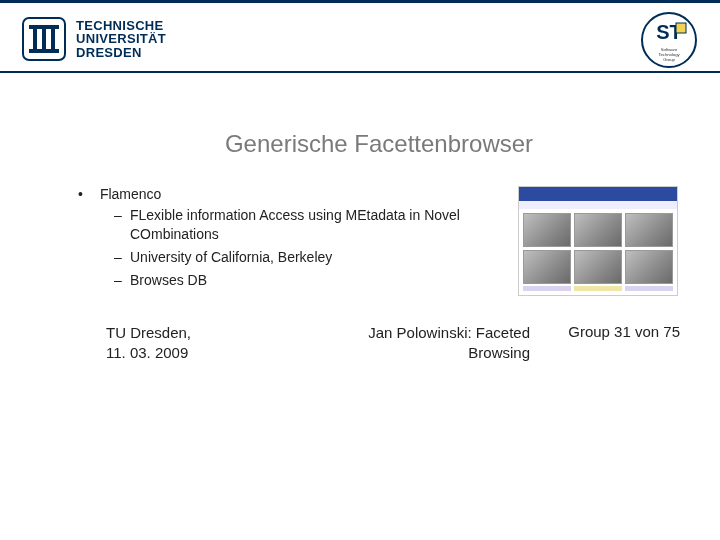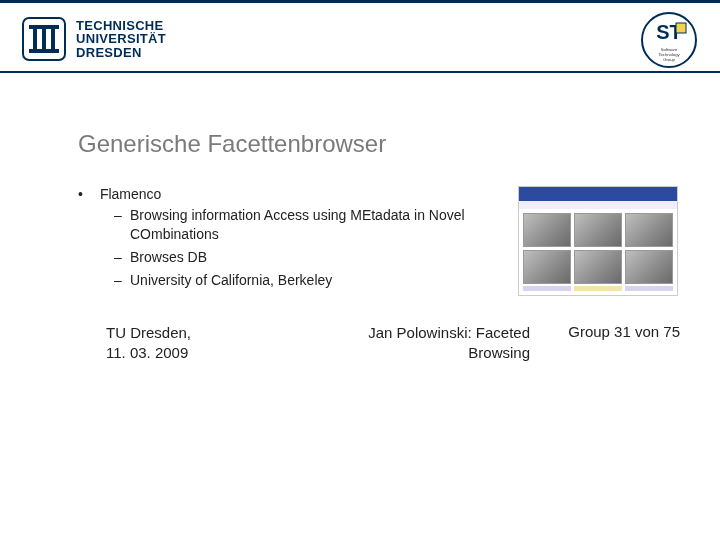--- a/index.html
+++ b/index.html
@@ -5,21 +5,21 @@
   * { box-sizing: border-box; margin: 0; padding: 0; }
   html, body { width: 720px; height: 540px; font-family: Verdana, Geneva, sans-serif; color: #333; background: #fff; }
   .slide { width: 720px; height: 380px; position: relative; }
   .header { position: relative; height: 70px; border-top: 3px solid #002d57; }
   .header-rule { position: absolute; left: 0; right: 0; top: 68px; height: 2px; background: #002d57; }
   .tud-logo { position: absolute; left: 22px; top: 14px; display: flex; align-items: center; gap: 10px; }
   .tud-text { color: #002d57; font-weight: 800; font-size: 13px; line-height: 1.05; letter-spacing: 0.3px; font-family: Arial, sans-serif; }
   .tud-icon { width: 44px; height: 44px; }
   .st-logo { position: absolute; right: 22px; top: 8px; width: 58px; height: 58px; }
   .body { position: absolute; left: 78px; top: 130px; right: 40px; }
-  .title { color: #7a7a7a; font-size: 24px; font-weight: 400; margin-bottom: 28px; }
+  .title { color: #7a7a7a; font-size: 24px; font-weight: 400; margin-bottom: 28px; text-align: center; }
   .content-row { display: flex; align-items: flex-start; gap: 30px; }
   .text-col { flex: 0 0 410px; font-size: 14px; color: #222; }
   ul.top { list-style: none; padding: 0; }
   ul.top > li::before { content: "•"; color: #222; display: inline-block; width: 18px; margin-left: -18px; }
   ul.top > li { padding-left: 18px; margin-bottom: 6px; }
   ul.sub { list-style: none; padding: 0; margin-top: 4px; }
   ul.sub > li::before { content: "–"; color: #222; display: inline-block; width: 16px; margin-left: -16px; }
   ul.sub > li { padding-left: 34px; margin-bottom: 4px; line-height: 1.35; }
   .thumb { width: 160px; height: 110px; border: 1px solid #ccc; background: #fff; }
   .thumb-bar { height: 14px; background: #2b4aa0; }
@@ -67,23 +67,23 @@
   </div>
 
   <div class="body">
     <div class="title">Generische Facettenbrowser</div>
     <div class="content-row">
       <div class="text-col">
         <ul class="top">
           <li>
             <span>Flamenco</span>
             <ul class="sub">
-              <li>Browsing information Access using MEtadata in Novel COmbinations</li>
+              <li>FLexible information Access using MEtadata in Novel COmbinations</li>
+              <li>University of California, Berkeley</li>
               <li>Browses DB</li>
-              <li>University of California, Berkeley</li>
             </ul>
           </li>
         </ul>
       </div>
       <div class="thumb">
         <div class="thumb-bar"></div>
         <div class="thumb-sub"></div>
         <div class="thumb-grid">
           <div class="thumb-cell"></div>
           <div class="thumb-cell"></div>

